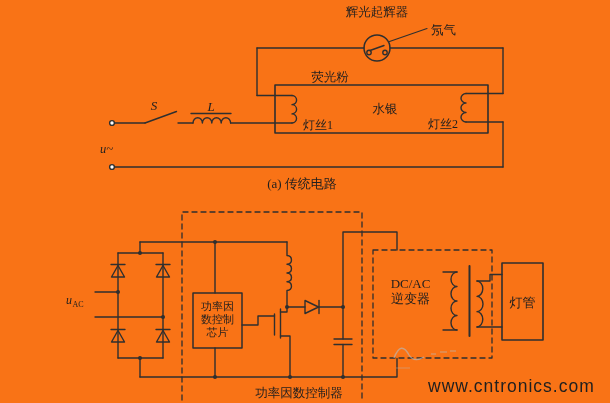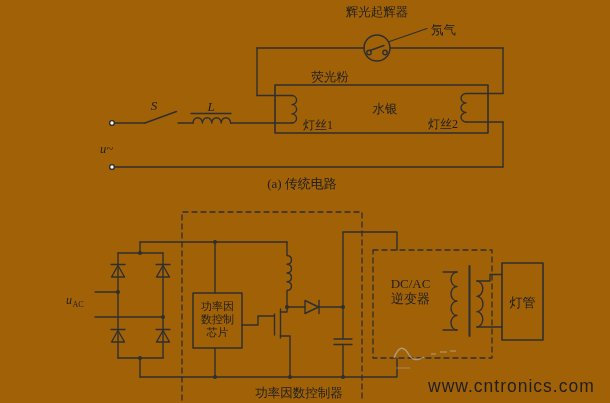--- a/index.html
+++ b/index.html
@@ -1,17 +1,17 @@
 <!DOCTYPE html>
 <html><head>
 <meta charset="utf-8">
 <style>
   html,body{margin:0;padding:0;background:#ffffff}
   #stage{
-    position:relative;width:610px;height:403px;background:#a16207;
+    position:relative;width:610px;height:403px;background:#f97316;
     overflow:hidden;font-family:"Liberation Serif",serif;
   }
   #stage svg{position:absolute;left:0;top:0}
   text{fill:#1f1f1f;stroke:none}
 </style>
 </head>
 <body>
 
 <div id="stage">
 <svg width="610" height="403" viewBox="0 0 610 403">

